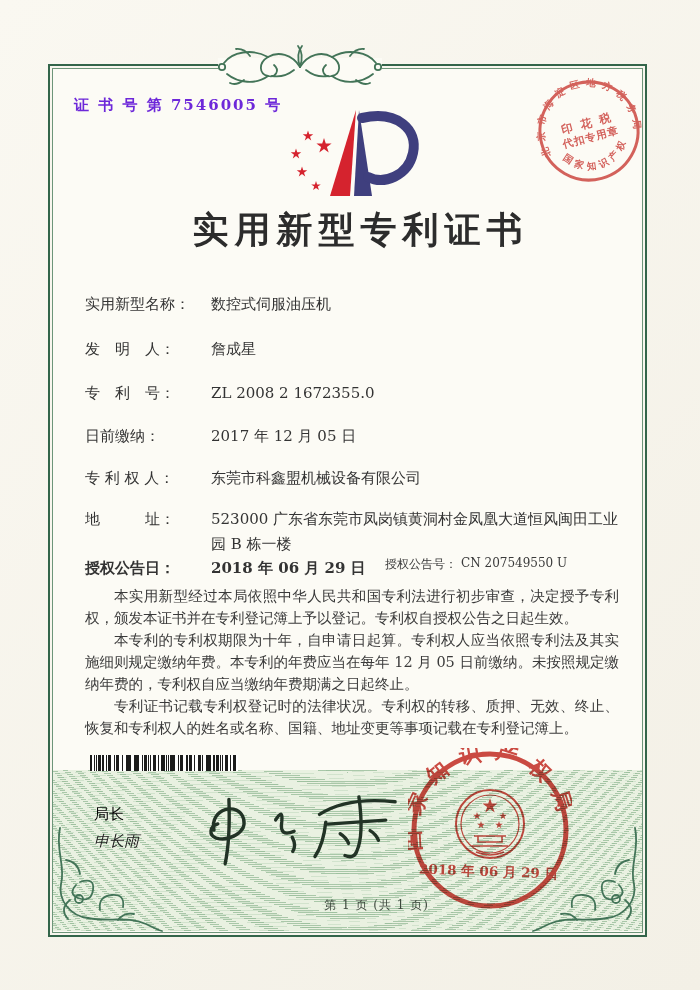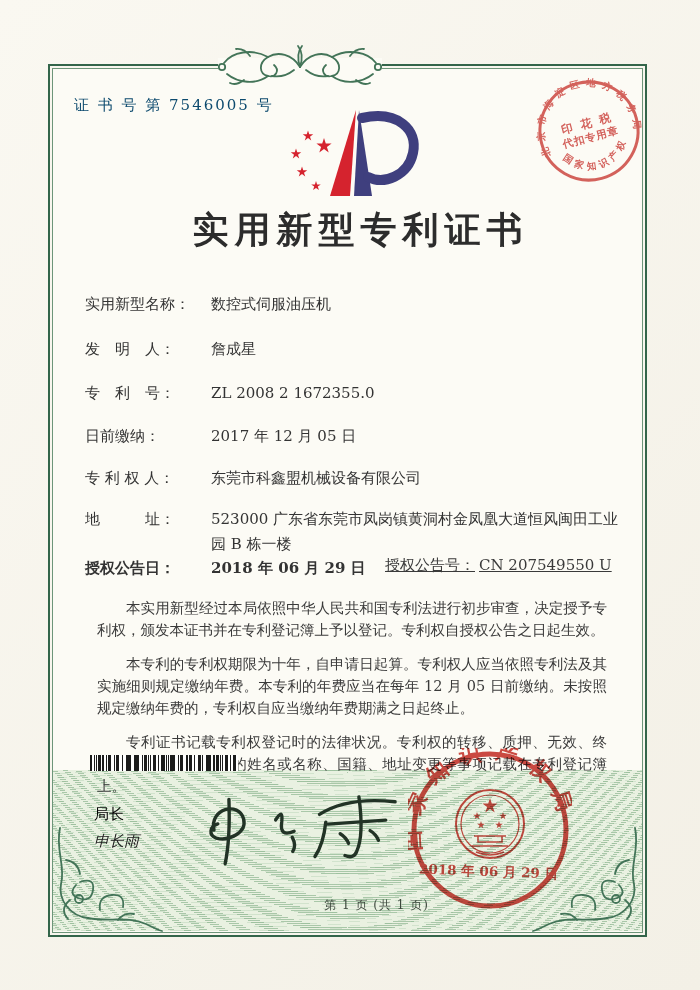--- a/index.html
+++ b/index.html
@@ -20,36 +20,36 @@
   
   .band{
     left:53px;top:770px;width:589px;height:161px;
     background-color:#e9f1e1;
     background-image:
       repeating-radial-gradient(ellipse 1300px 620px at 50% 700px,
         rgba(255,255,255,0) 0 3.5px, rgba(116,165,122,.55) 3.5px 4.5px),
       repeating-radial-gradient(ellipse 1600px 900px at 30% 900px,
         rgba(255,255,255,0) 0 6px, rgba(140,185,145,.25) 6px 7px);
   }
-  .certno{left:74px;top:96px;font-size:15px;letter-spacing:2px;color:#0c4a6e;}
+  .certno{left:74px;top:96px;font-size:15px;letter-spacing:2px;color:#6d28d9;font-weight:bold;}
   .title{
     left:48px;top:206px;width:625px;text-align:center;
     font-size:36px;font-weight:bold;letter-spacing:6px;color:#2c2c2c;
   }
   .fieldrow{left:85px;width:545px;font-size:15px;line-height:24px;display:flex;gap:16px;}
   .fieldrow .lab{flex:0 0 110px;color:#333;}
   .fieldrow .val{flex:1;color:#333;}
   .r1{top:292px}.r2{top:337px}.r3{top:381px}.r4{top:424px}.r5{top:466px}
   .r6{top:507px}.r6 .val{line-height:25px;}
   .r7{top:556px}
-  .grant-no{left:385px;top:556px;font-size:15px;display:flex;text-decoration:underline;}
+  .grant-no{left:385px;top:556px;font-size:12px;display:flex;}
   .grant-no .lab{margin-right:4px;}
   .paras{left:85px;top:585px;width:534px;font-size:14.5px;line-height:22px;
     text-align:justify;color:#3a3a3a;}
-  .paras p{margin:12px;text-indent:2em;}
+  .paras p{margin:0;text-indent:2em;}
   .barcode{
     left:90px;top:755px;width:148px;height:16px;background:#fff;
     background-image:
       repeating-linear-gradient(90deg,#1c1c1c 0 1.5px,rgba(0,0,0,0) 1.5px 4px),
       repeating-linear-gradient(90deg,#1c1c1c 0 2.5px,rgba(0,0,0,0) 2.5px 9px),
       repeating-linear-gradient(90deg,#1c1c1c 0 1px,rgba(0,0,0,0) 1px 6.5px);
   }
   .signer-title{left:94px;top:805px;font-size:15px;color:#000000;}
   .signer-name{left:94px;top:832px;font-size:15px;color:#222;font-style:italic;}
   .footer{left:48px;top:897px;width:657px;text-align:center;font-size:12px;

